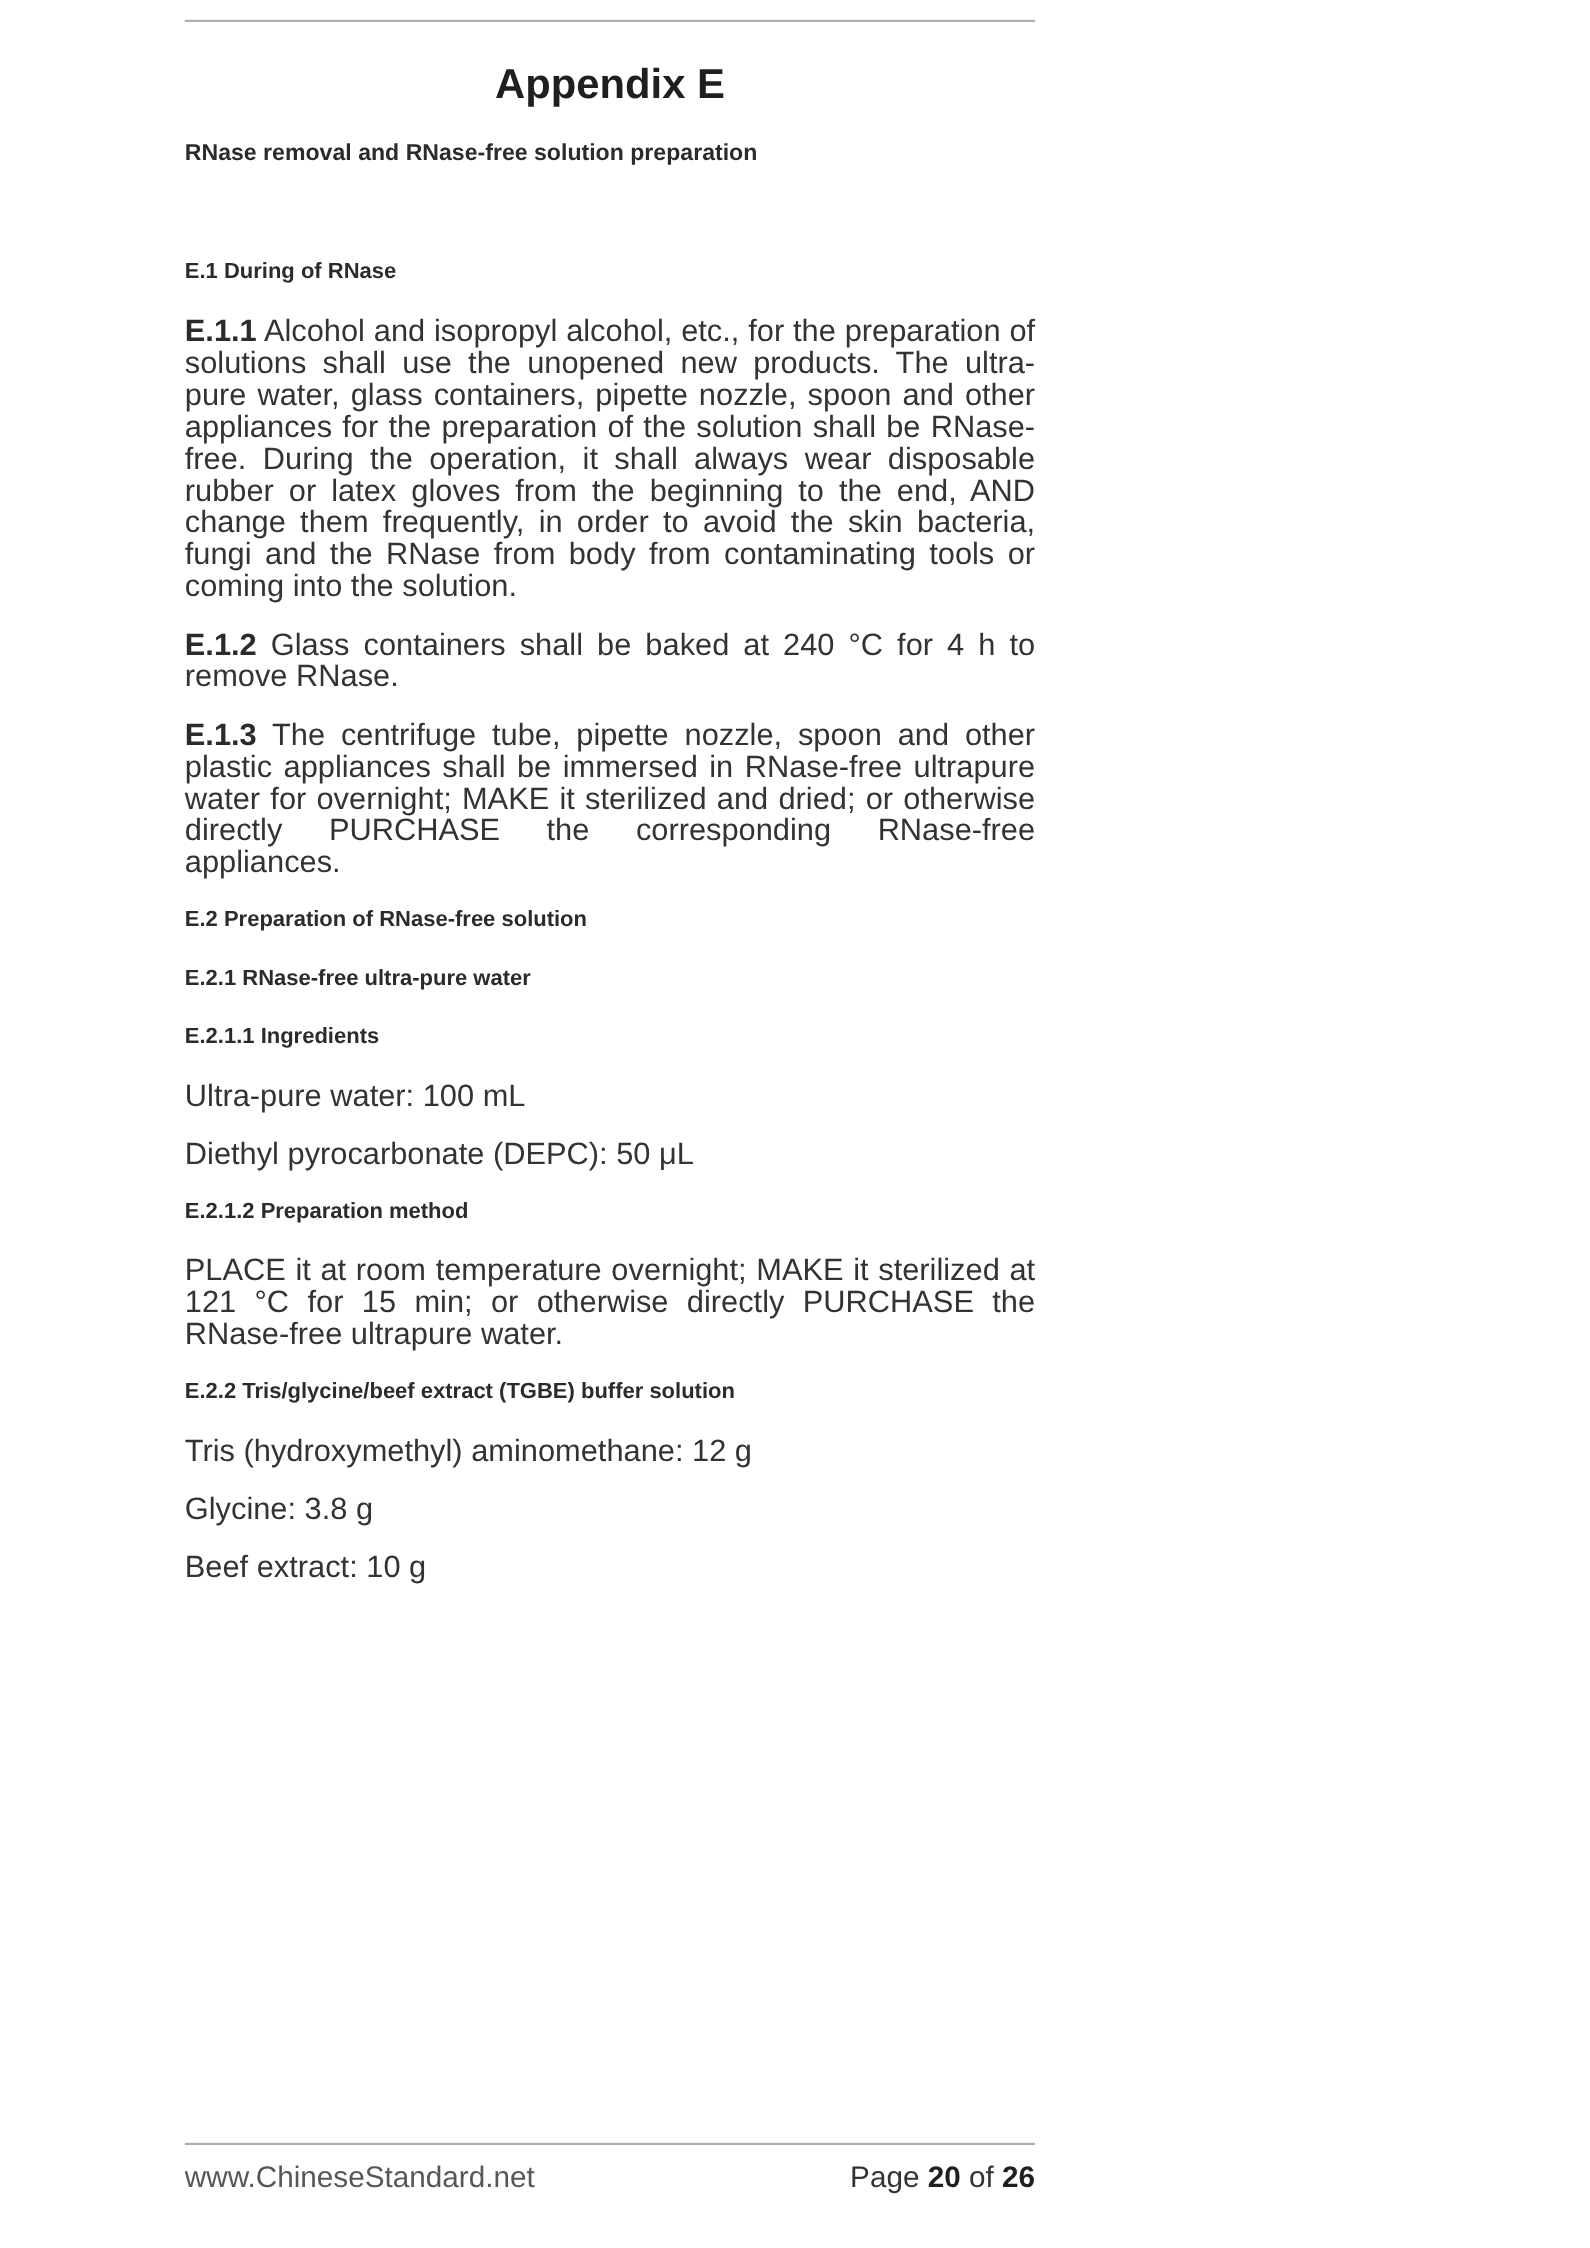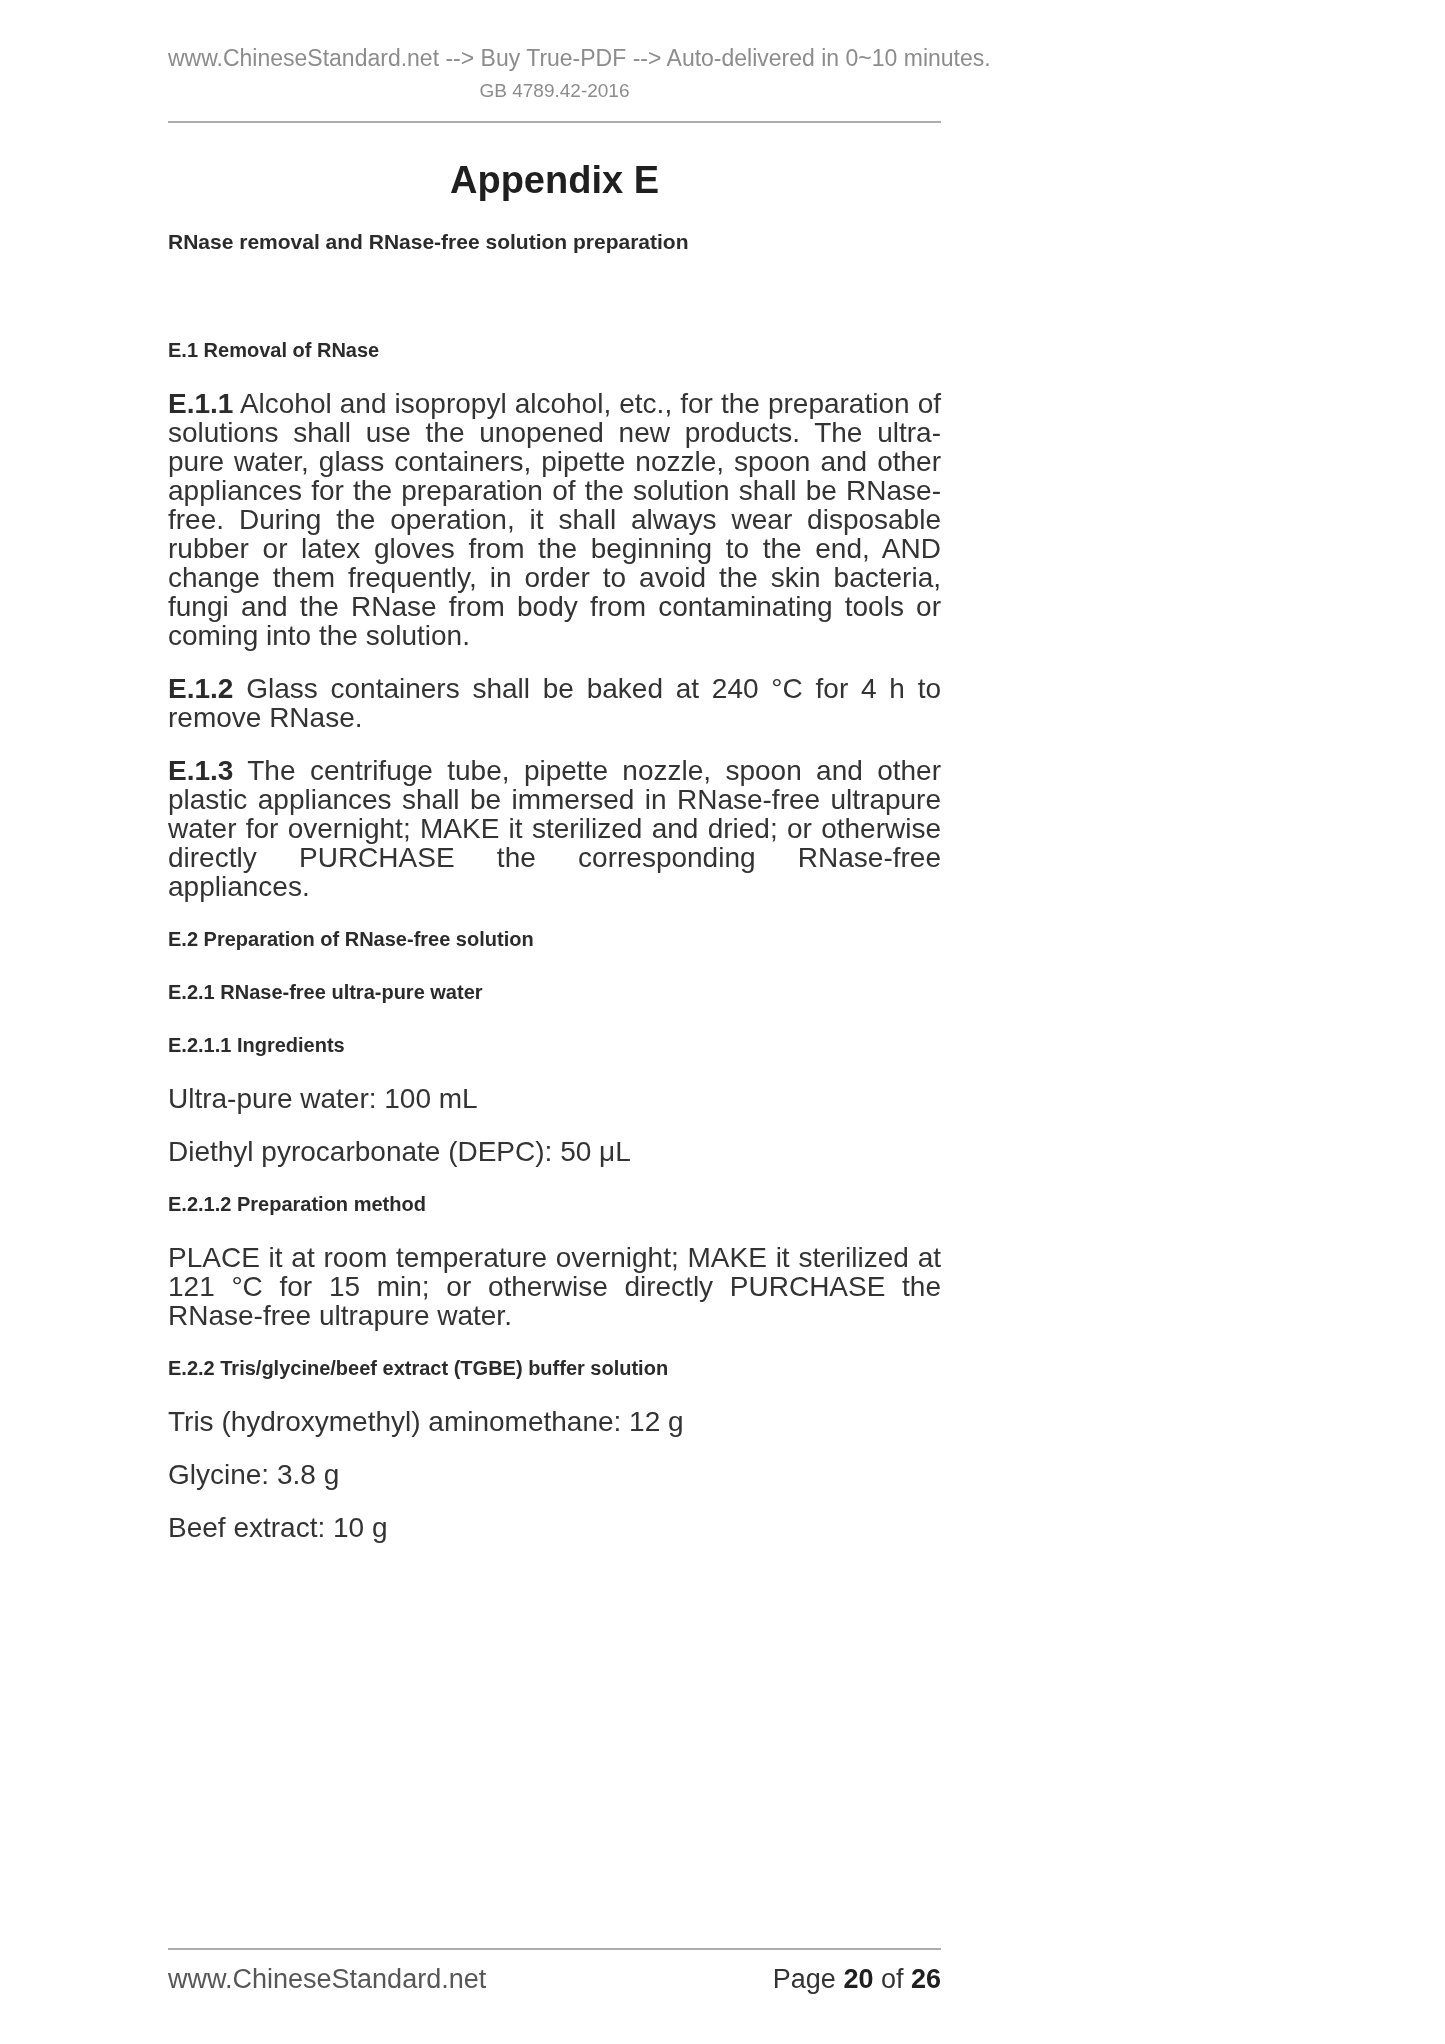--- a/index.html
+++ b/index.html
@@ -89,31 +89,27 @@
   .pageinfo { color: #333333; }
   .pageinfo b { color: #1f1f1f; }
 </style>
 </head>
 <body>
 
 <div class="page">
 
   <div class="column">
 
-    <div class="pdf-header">
-      <div class="banner">www.ChineseStandard.net --&gt; Buy True-PDF --&gt; Auto-delivered in 0~10 minutes.</div>
-      <div class="doc-code">GB 4789.42-2016</div>
-    </div>
 
     <hr class="rule">
 
     <h1 class="title">Appendix E</h1>
     <h2 class="subtitle">RNase removal and RNase-free solution preparation</h2>
 
-    <h3 class="sec sec-first">E.1 Removal of RNase</h3>
+    <h3 class="sec sec-first">E.1 During of RNase</h3>
 
     <p class="para"><b class="lead">E.1.1</b><span> Alcohol and isopropyl alcohol, etc., for the preparation of solutions shall use the unopened new products. The ultra-pure water, glass containers, pipette nozzle, spoon and other appliances for the preparation of the solution shall be RNase-free. During the operation, it shall always wear disposable rubber or latex gloves from the beginning to the end, AND change them frequently, in order to avoid the skin bacteria, fungi and the RNase from body from contaminating tools or coming into the solution.</span></p>
 
     <p class="para"><b class="lead">E.1.2</b><span> Glass containers shall be baked at 240 °C for 4 h to remove RNase.</span></p>
 
     <p class="para"><b class="lead">E.1.3</b><span> The centrifuge tube, pipette nozzle, spoon and other plastic appliances shall be immersed in RNase-free ultrapure water for overnight; MAKE it sterilized and dried; or otherwise directly PURCHASE the corresponding RNase-free appliances.</span></p>
 
     <h3 class="sec">E.2 Preparation of RNase-free solution</h3>
 
     <h3 class="sec">E.2.1 RNase-free ultra-pure water</h3>

